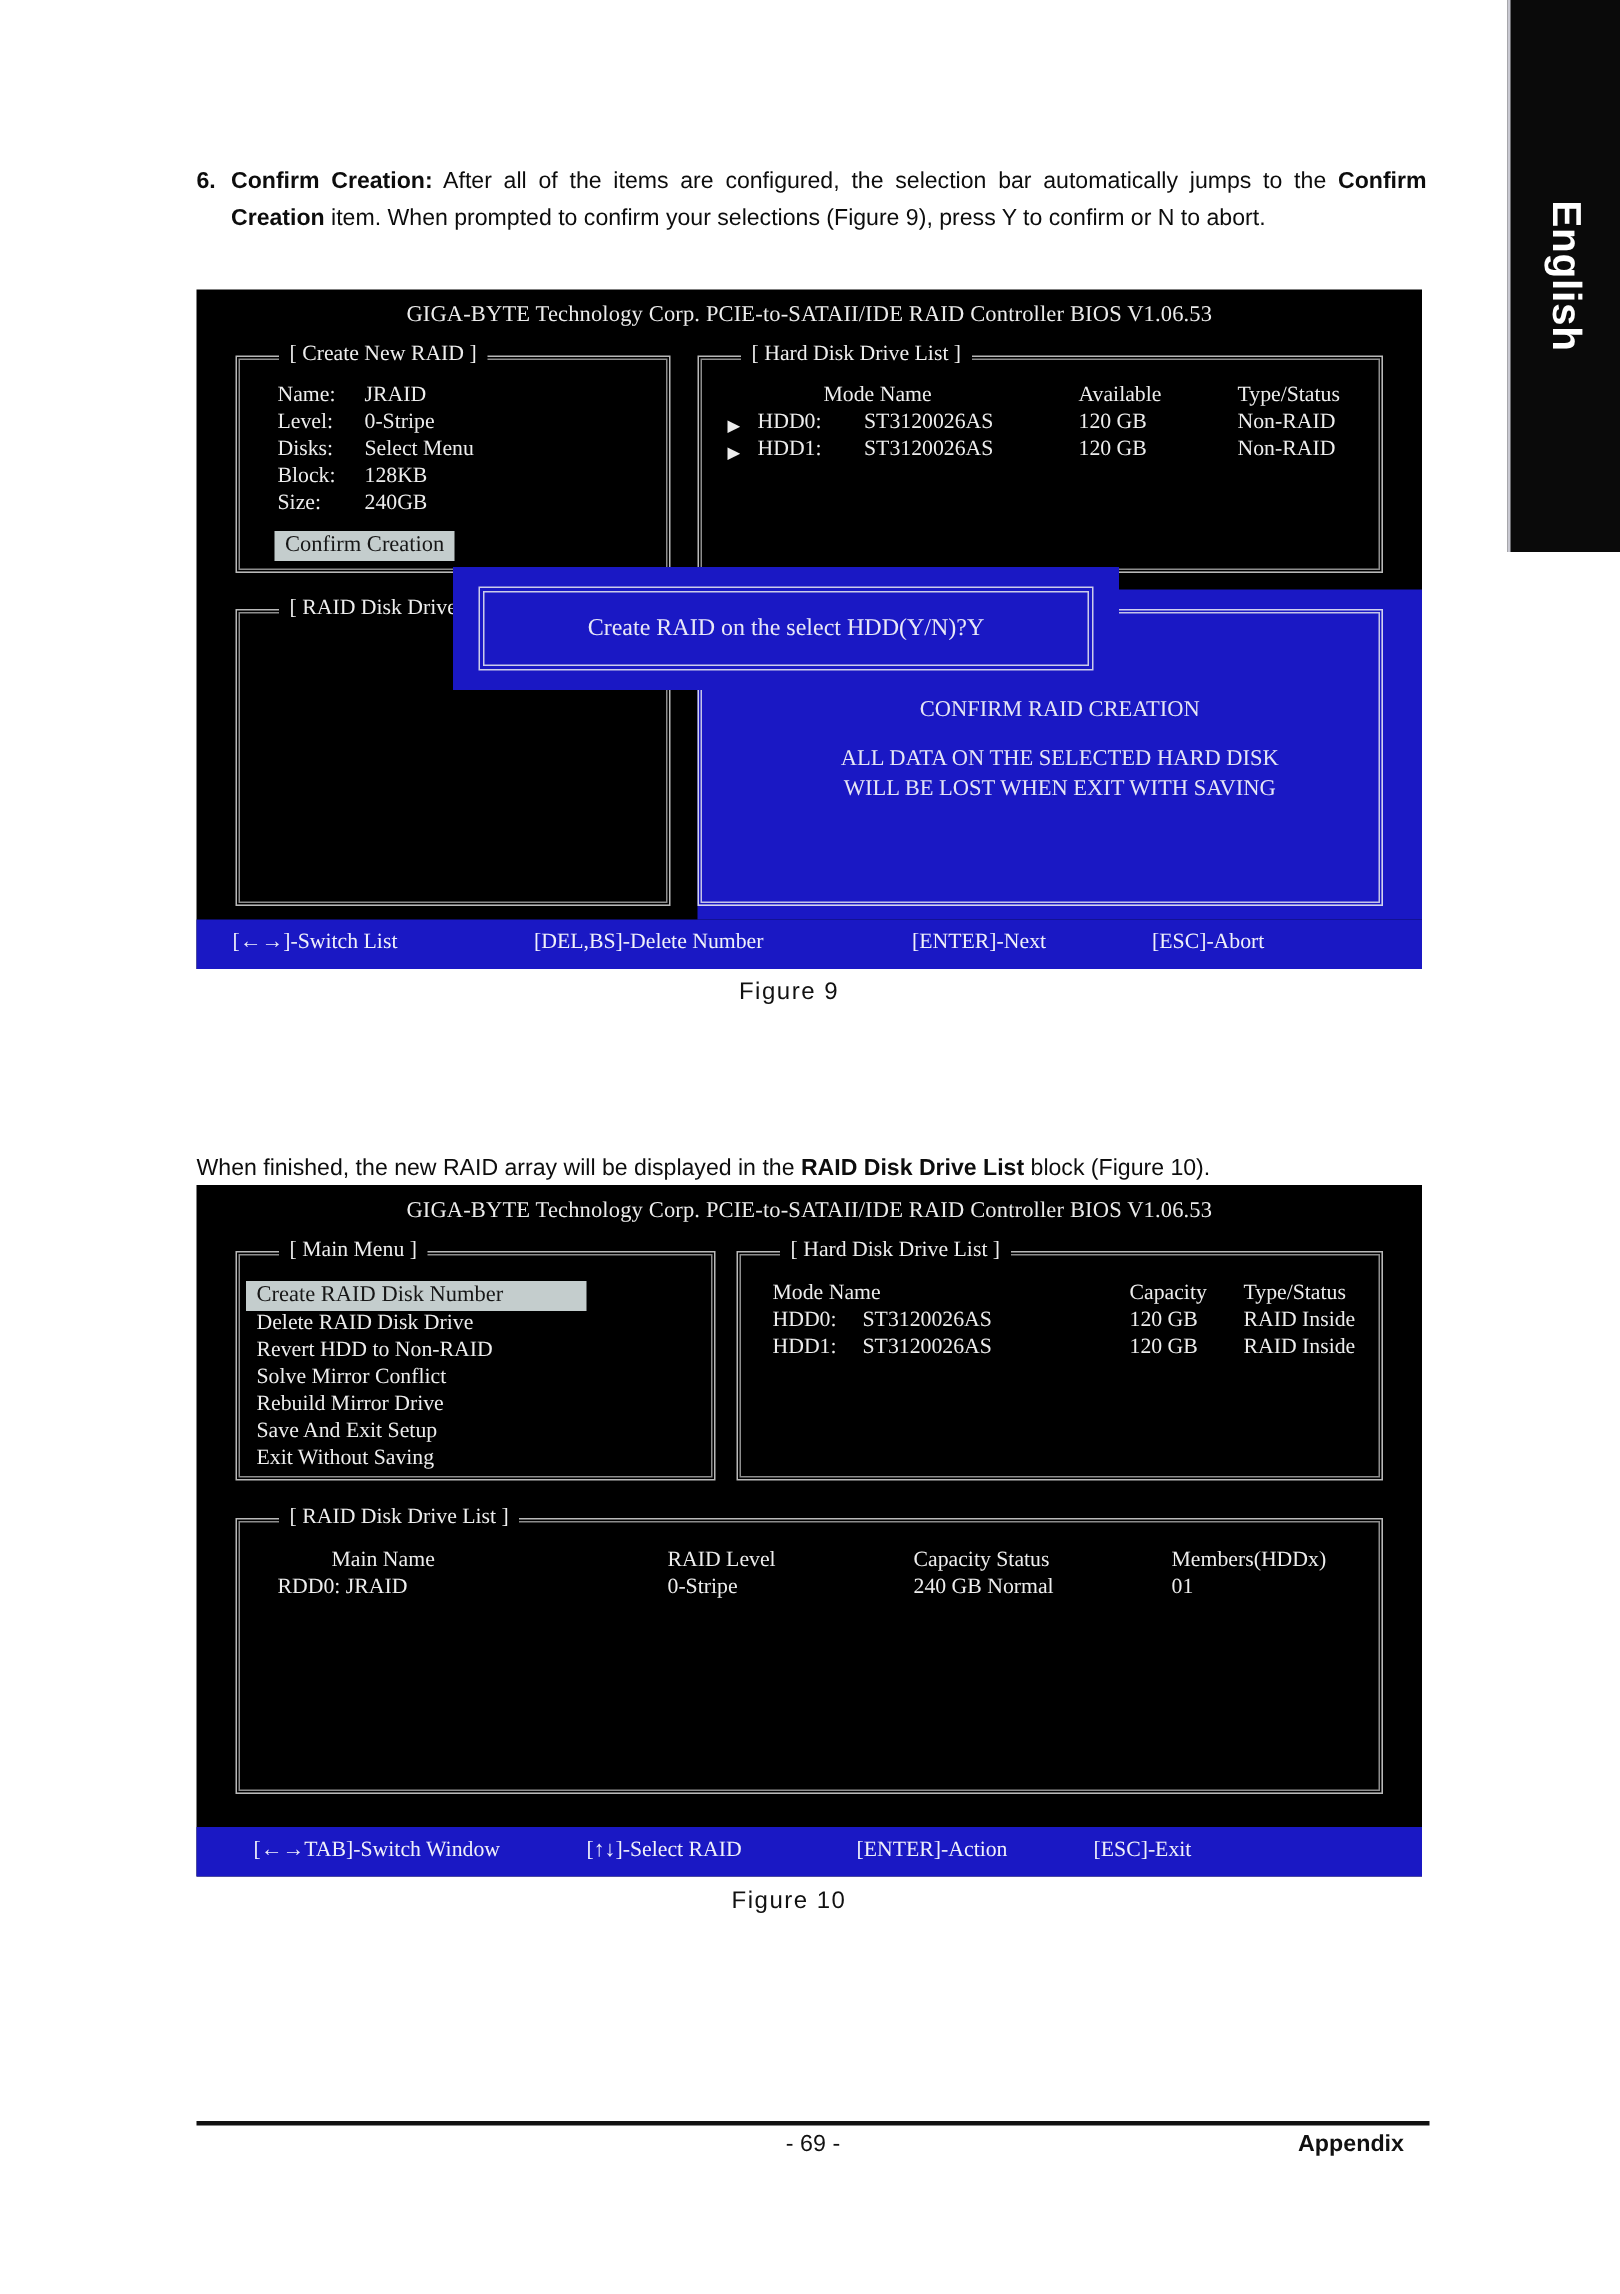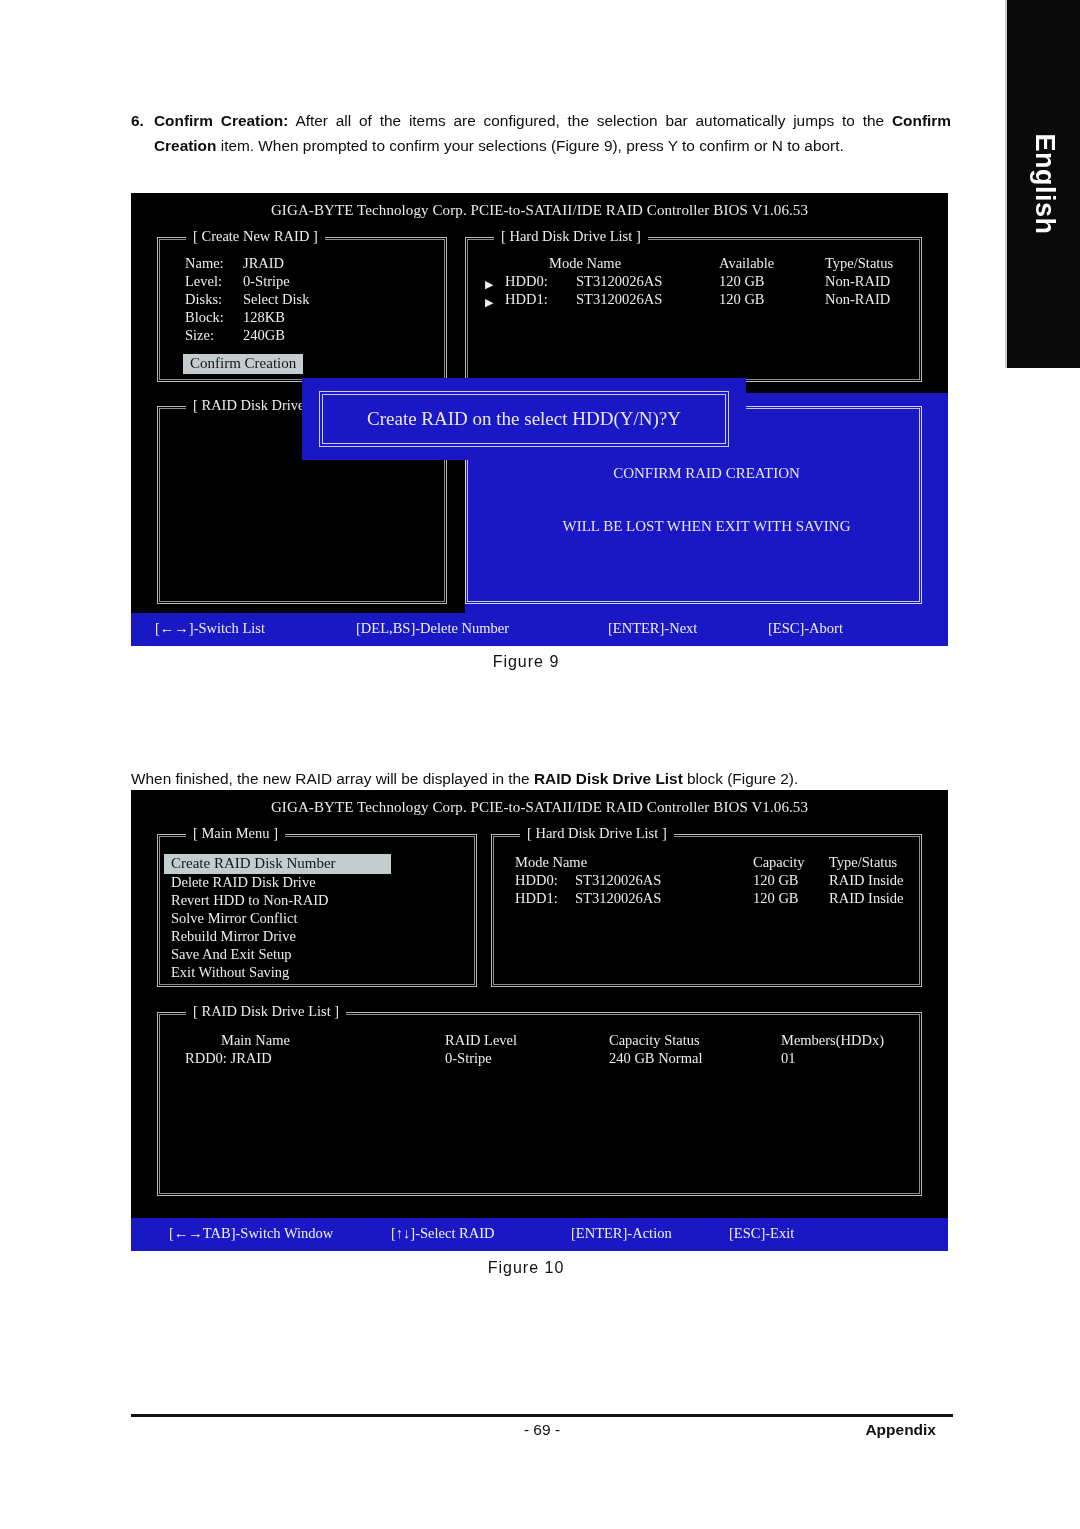--- a/index.html
+++ b/index.html
@@ -180,21 +180,21 @@
     box-sizing: border-box;
     border: 1px solid #ccccea;
     box-shadow: inset 0 0 0 2px #1a18c4, inset 0 0 0 3px #ccccea;
   }
   .dialog-text {
     position: absolute;
     left: 0; right: 0;
     top: 50%;
     transform: translateY(-50%);
     text-align: center;
-    font-size: 19px;
+    font-size: 16px;
     color: #e8e8f7;
     font-family: "Liberation Serif", serif;
   }
 
   
   .statusbar {
     position: absolute;
     left: 0;
     bottom: 0;
     width: 100%;
@@ -268,21 +268,21 @@
     <div class="panel" style="left:26px; top:44px; width:290px; height:145px;">
       <span class="panel-title">[ Create New RAID ]</span>
     </div>
     <div class="kvrow" style="left:54px; top:62px;">
       <span class="k">Name:</span><span>JRAID</span>
     </div>
     <div class="kvrow" style="left:54px; top:80px;">
       <span class="k">Level:</span><span>0-Stripe</span>
     </div>
     <div class="kvrow" style="left:54px; top:98px;">
-      <span class="k">Disks:</span><span>Select Disk</span>
+      <span class="k">Disks:</span><span>Select Menu</span>
     </div>
     <div class="kvrow" style="left:54px; top:116px;">
       <span class="k">Block:</span><span>128KB</span>
     </div>
     <div class="kvrow" style="left:54px; top:134px;">
       <span class="k">Size:</span><span>240GB</span>
     </div>
     <div class="hl-item" style="left:52px; top:161px;">Confirm Creation</div>
 
     <div class="panel" style="left:334px; top:44px; width:457px; height:145px;">
@@ -308,40 +308,41 @@
       <span class="cell" style="left:360px;">Non-RAID</span>
     </div>
 
     <div class="panel" style="left:26px; top:213px; width:290px; height:198px;">
       <span class="panel-title">[ RAID Disk Drive List ]</span>
     </div>
 
     <div class="blue-panel" style="left:334px; top:200px; width:483px; height:220px;">
       <div class="panel onblue" style="left:0px; top:13px; width:457px; height:198px;"></div>
       <div class="confirm-text" style="top:72px;">CONFIRM RAID CREATION</div>
+      <div class="confirm-text" style="top:105px;">ALL DATA ON THE SELECTED HARD DISK</div>
       <div class="confirm-text" style="top:125px;">WILL BE LOST WHEN EXIT WITH SAVING</div>
     </div>
 
     <div class="dialog" style="left:171px; top:185px; width:444px; height:82px;">
       <div class="dialog-inner">
         <div class="dialog-text">Create RAID on the select HDD(Y/N)?Y</div>
       </div>
     </div>
 
     <div class="statusbar">
       <span class="sitem" style="left:24px;">[←→]-Switch List</span>
       <span class="sitem" style="left:225px;">[DEL,BS]-Delete Number</span>
       <span class="sitem" style="left:477px;">[ENTER]-Next</span>
       <span class="sitem" style="left:637px;">[ESC]-Abort</span>
     </div>
   </div>
 
   <div class="fig-caption" id="cap9">Figure  9</div>
 
-  <div class="para para-finished"><span>When finished, the new RAID array will be displayed in the </span><b>RAID Disk Drive List</b><span> block (Figure 2).</span></div>
+  <div class="para para-finished"><span>When finished, the new RAID array will be displayed in the </span><b>RAID Disk Drive List</b><span> block (Figure 10).</span></div>
 
   <div class="bios" id="figure10-bios">
 
     <div class="bios-title">GIGA-BYTE Technology Corp. PCIE-to-SATAII/IDE RAID Controller BIOS V1.06.53</div>
 
     <div class="panel" style="left:26px; top:44px; width:320px; height:153px;padding-left:38px;">
       <span class="panel-title">[ Main Menu ]</span>
     </div>
     <div class="hl-item" style="left:33px; top:64px; width:213px;">Create RAID Disk Number</div>
     <div class="trow" style="left:40px; top:84px;">Delete RAID Disk Drive</div>

